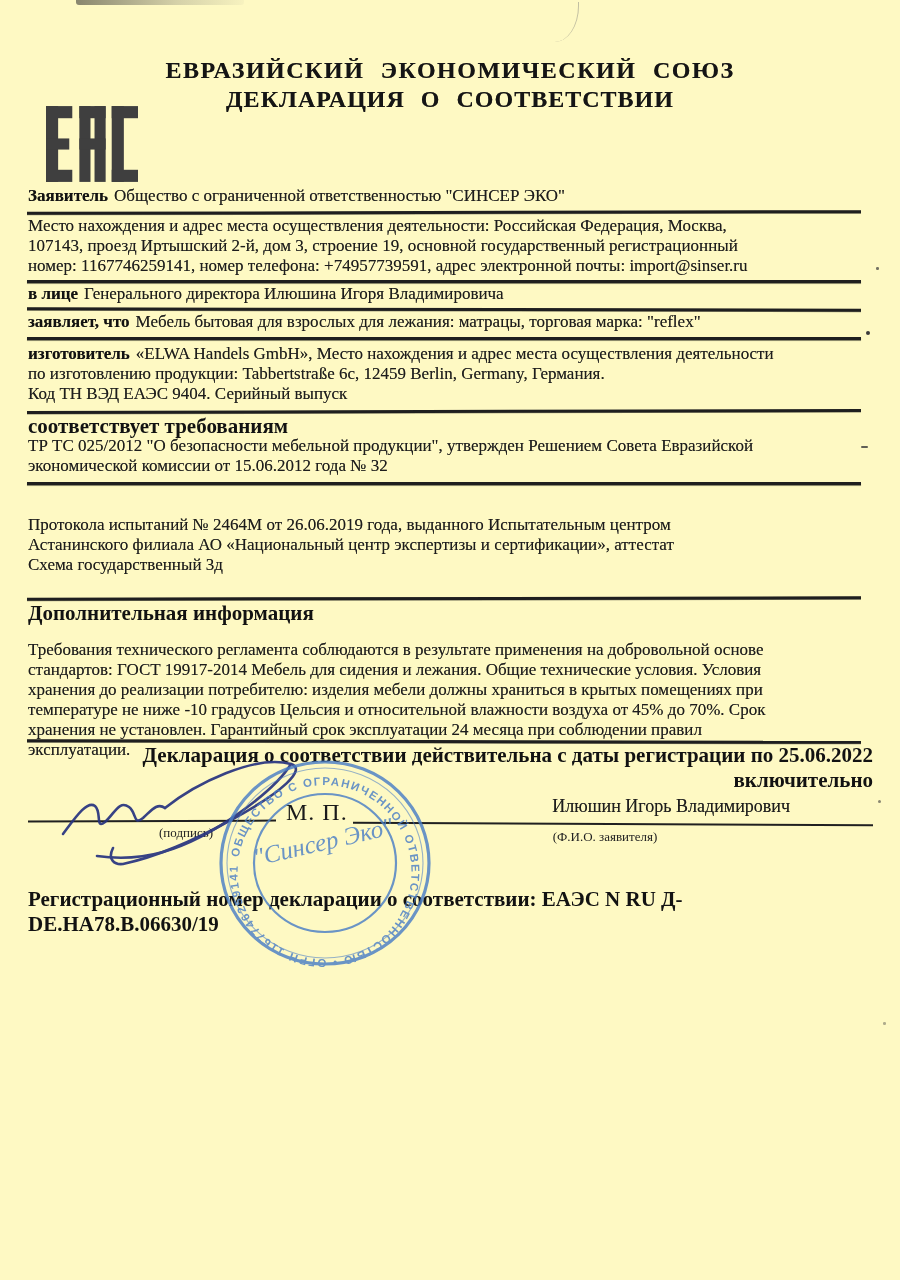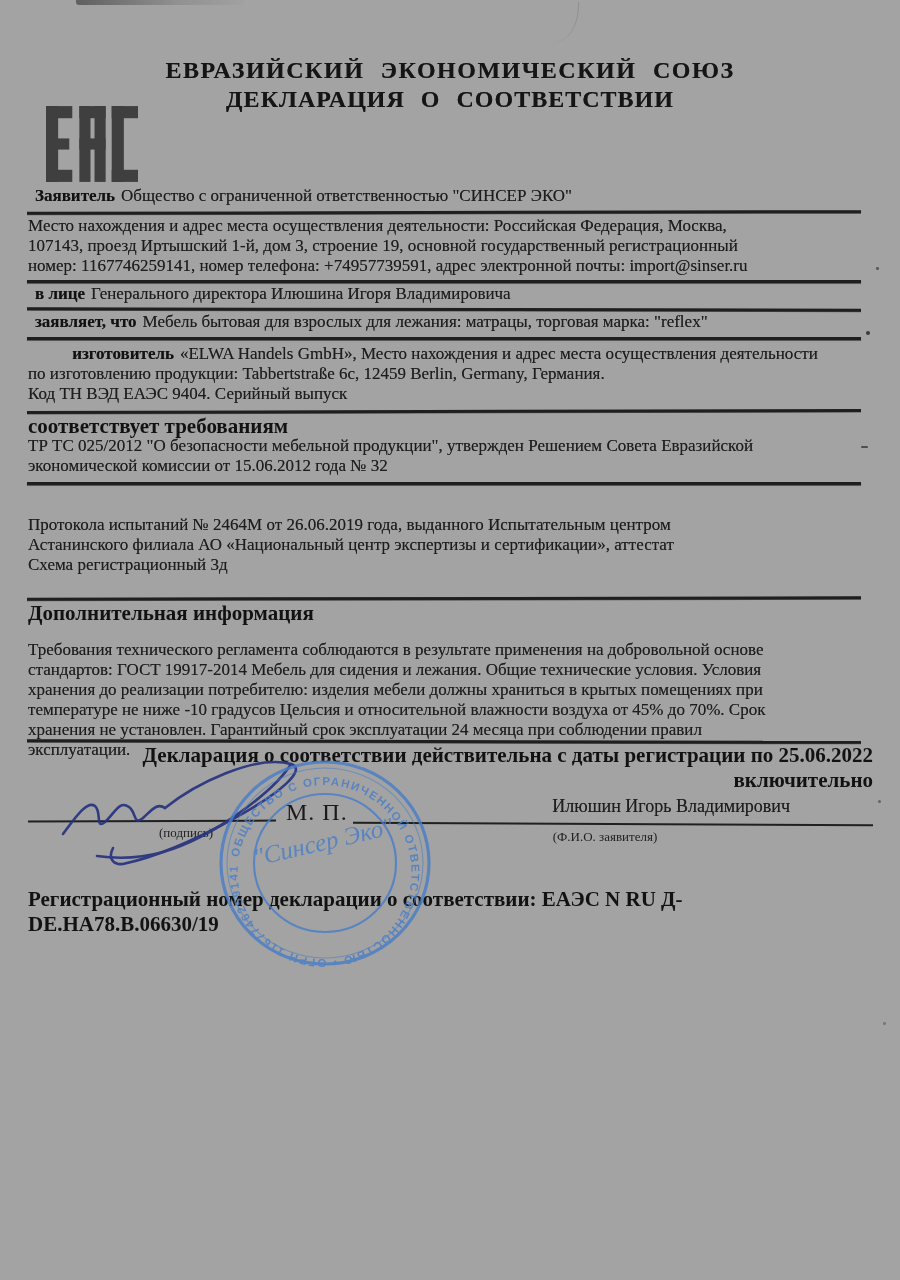--- a/index.html
+++ b/index.html
@@ -1,36 +1,36 @@
 <!DOCTYPE html>
 <html><head>
 <meta charset="utf-8">
 <style>
   html,body{margin:0;padding:0;background:#e8e8e8;}
   #page{
     position:relative;width:900px;height:1280px;margin:0 auto;
-    background:#a3a3a3;overflow:hidden;
+    background:#fef9c3;overflow:hidden;
     font-family:"Liberation Serif","DejaVu Serif",serif;
     color:#1c1c1c;
   }
   .abs{position:absolute;}
   
   .title{left:0;top:0;width:900px;text-align:center;font-weight:bold;
     font-size:24px;letter-spacing:1.5px;word-spacing:9px;color:#151515;
     text-shadow:0 0 .5px rgba(0,0,0,.55);}
   .title.l1{top:57px;}
   .title.l2{top:86px;letter-spacing:1px;}
   
   .eac{left:46px;top:106px;}
   
   .line, .par{font-size:17px;line-height:20px;color:#1d1d1d;
     text-shadow:0 0 .45px rgba(0,0,0,.5);}
   .par div{height:20px;white-space:nowrap;}
   b{color:#121212;}
-  .lbl{font-weight:bold;margin-right:6px;margin-left:7px;}
+  .lbl{font-weight:bold;margin-right:6px;}
   .bold-line{font-weight:bold;font-size:21px;color:#121212;}
   
   .rule{left:27px;width:834px;height:2.6px;background:#1f1f1f;
     box-shadow:0 .5px .6px rgba(0,0,0,.45);}
   .r1{top:211px;transform:rotate(-.12deg);}
   .r2{top:280px;}
   .r3{top:308px;transform:rotate(.1deg);}
   .r4{top:337px;height:3px;}
   .r5{top:410px;transform:rotate(-.15deg);height:3px;}
   .r6{top:482px;}
@@ -99,60 +99,60 @@
   </div>
 
   <div class="abs line" style="left:28px;top:186px;width:840px;">
     <b class="lbl">Заявитель</b><span>Общество с ограниченной ответственностью "СИНСЕР  ЭКО"</span>
   </div>
 
   <div class="abs rule r1"></div>
 
   <div class="abs par" style="left:28px;top:216px;width:845px;line-height:19.5px;">
       <div>Место нахождения и адрес места осуществления  деятельности: Российская Федерация, Москва,</div>
-      <div>107143, проезд Иртышский  1-й, дом 3, строение 19, основной государственный регистрационный</div>
+      <div>107143, проезд Иртышский  2-й, дом 3, строение 19, основной государственный регистрационный</div>
       <div>номер: 1167746259141, номер телефона: +74957739591, адрес электронной почты: import@sinser.ru</div>
     </div>
 
   <div class="abs rule r2"></div>
 
   <div class="abs line" style="left:28px;top:284px;width:840px;">
     <b class="lbl">в лице</b><span>Генерального директора Илюшина Игоря Владимировича</span>
   </div>
 
   <div class="abs rule r3"></div>
 
   <div class="abs line" style="left:28px;top:312px;width:840px;">
     <b class="lbl">заявляет, что</b><span>Мебель бытовая для взрослых для лежания: матрацы, торговая марка:  "reflex"</span>
   </div>
 
   <div class="abs rule r4"></div>
 
-  <div class="abs line" style="left:19px;top:344px;width:845px;text-align:center;">
+  <div class="abs line" style="left:28px;top:344px;width:845px;">
     <b class="lbl">изготовитель</b><span>«ELWA Handels GmbH», Место нахождения и адрес места осуществления деятельности</span>
   </div>
   <div class="abs par" style="left:28px;top:364px;width:845px;">
       <div>по изготовлению продукции: Tabbertstraße  6c,  12459 Berlin,   Germany,   Германия.</div>
       <div>Код ТН ВЭД ЕАЭС 9404.  Серийный выпуск</div>
     </div>
 
   <div class="abs rule r5"></div>
 
   <div class="abs bold-line" style="left:28px;top:414px;">соответствует требованиям</div>
   <div class="abs par" style="left:28px;top:436px;width:845px;">
       <div>ТР  ТС  025/2012  "О безопасности мебельной продукции",  утвержден  Решением  Совета  Евразийской</div>
       <div>экономической  комиссии от 15.06.2012 года  №  32</div>
     </div>
 
   <div class="abs rule r6"></div>
 
   <div class="abs par" style="left:28px;top:515px;width:845px;">
       <div>Протокола испытаний  №  2464М   от  26.06.2019  года,  выданного  Испытательным  центром</div>
       <div>Астанинского филиала АО «Национальный центр экспертизы и сертификации»,  аттестат</div>
-      <div>Схема регистрационный 3д</div>
+      <div>Схема государственный 3д</div>
     </div>
 
   <div class="abs rule r7"></div>
 
   <div class="abs bold-line" style="left:28px;top:601px;">Дополнительная информация</div>
   <div class="abs par" style="left:28px;top:622px;width:848px;margin-top:18px;">
       <div>Требования технического  регламента соблюдаются в результате  применения на добровольной основе</div>
       <div>стандартов: ГОСТ 19917-2014 Мебель для сидения и лежания. Общие технические условия.  Условия</div>
       <div>хранения до реализации потребителю: изделия мебели должны храниться в крытых  помещениях при</div>
       <div>температуре не ниже -10 градусов  Цельсия и относительной влажности воздуха  от 45% до 70%.  Срок</div>

